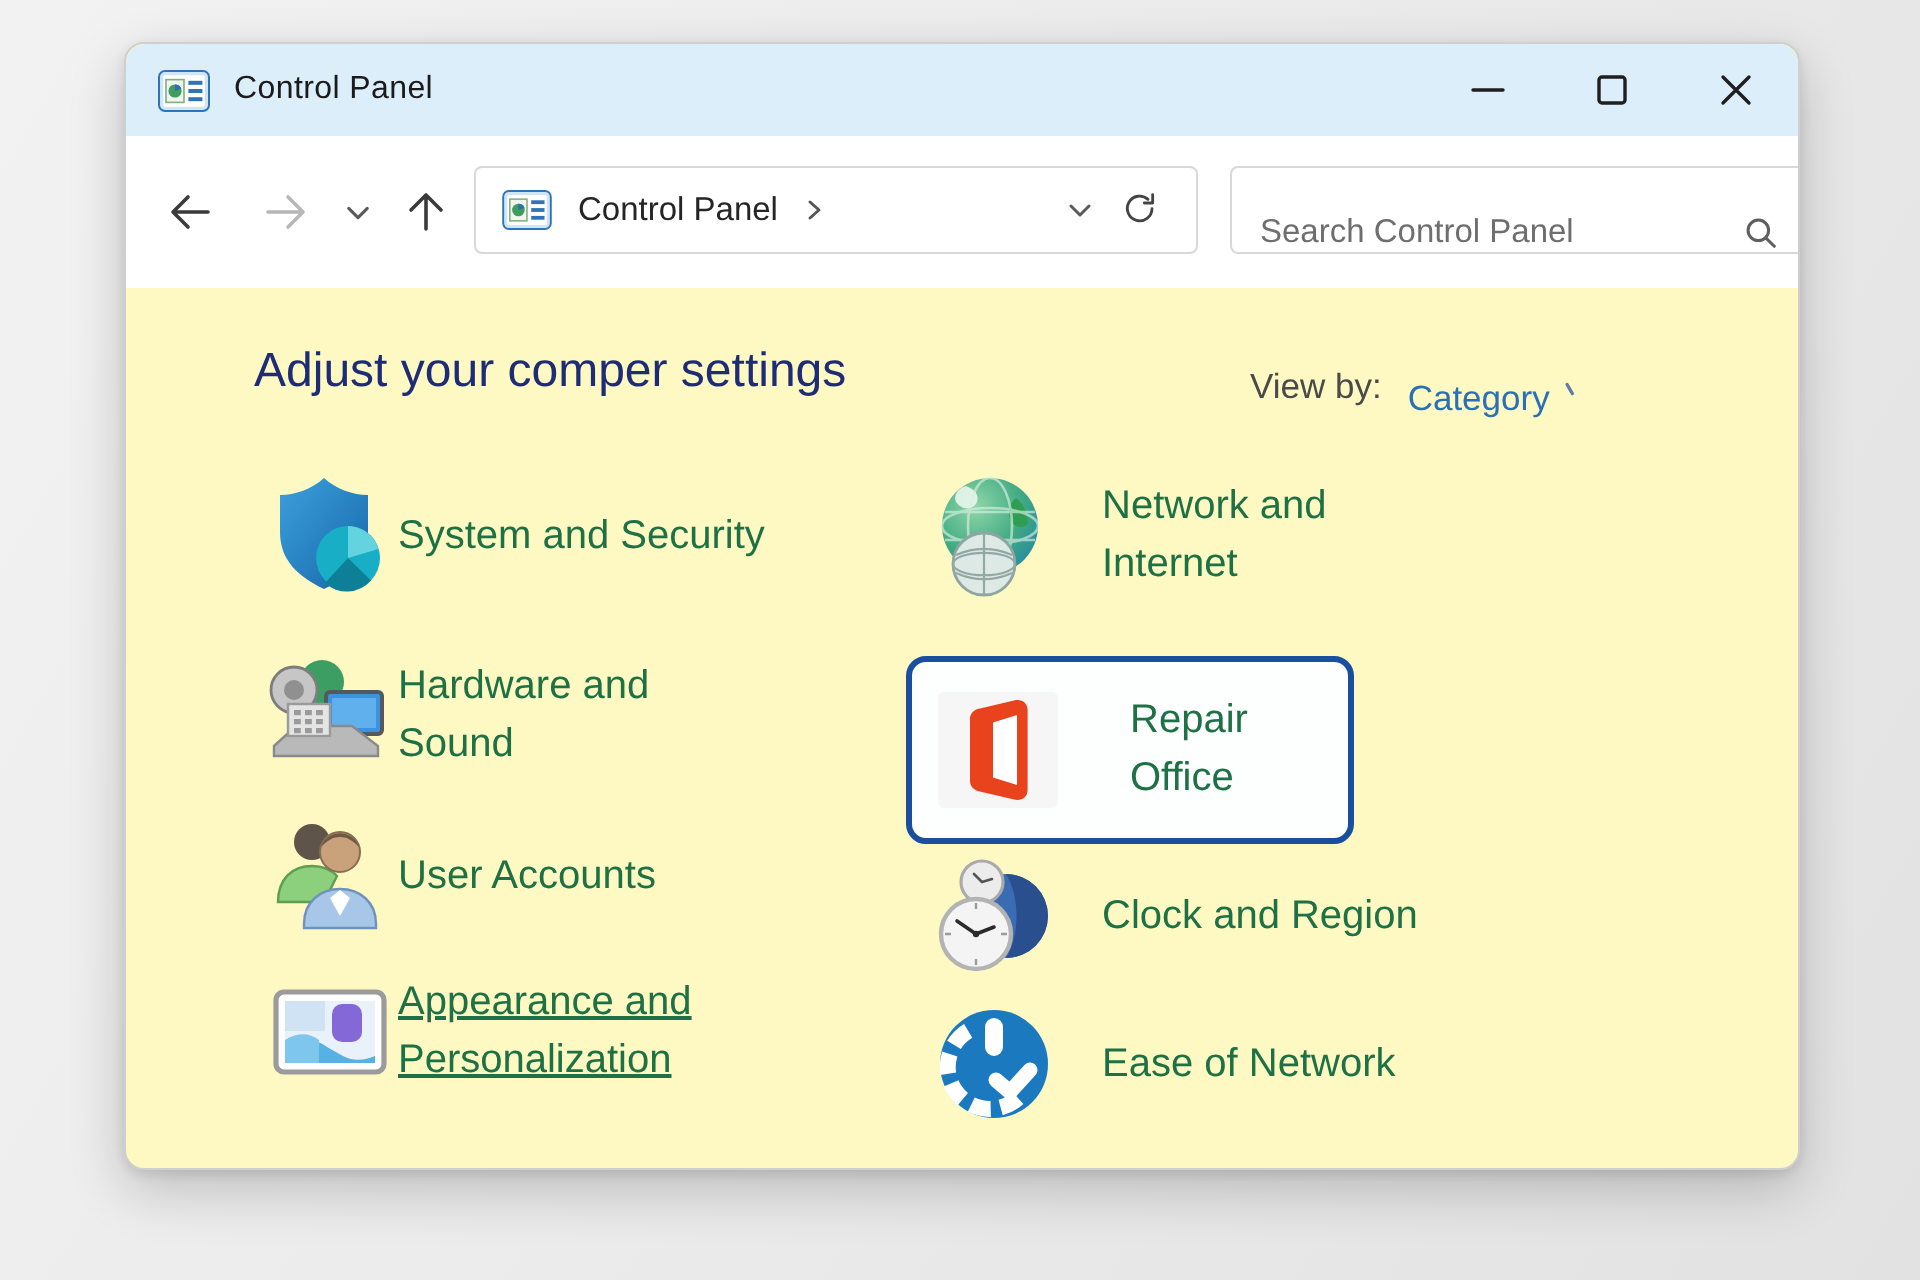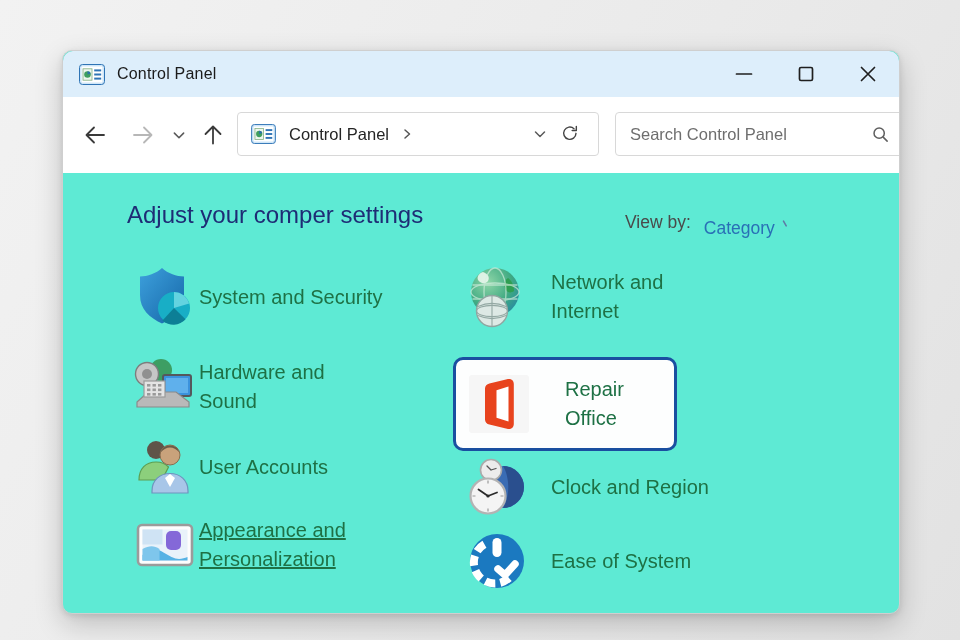--- a/index.html
+++ b/index.html
@@ -3,22 +3,22 @@
 <meta charset="utf-8">
 <style>
   * { margin:0; padding:0; box-sizing:border-box; }
   html,body { width:960px; height:640px; overflow:hidden; }
   body {
     font-family:"Liberation Sans", sans-serif;
     background:linear-gradient(120deg,#f2f2f2 0%,#eaeaea 55%,#e2e2e2 100%);
     position:relative;
   }
   .window {
-    position:absolute; left:62px; top:50px; width:838px; height:564px;
-    background:#5eead4; border-radius:10px;
+    position:absolute; left:62px; top:21px; width:838px; height:564px;
+    background:#fef9c3; border-radius:10px;
     border:1px solid #cfcfcf;
     box-shadow:0 10px 28px rgba(0,0,0,.20), 0 2px 6px rgba(0,0,0,.10);
     overflow:hidden;
   }
   .titlebar {
     height:46px; background:#ddeefb; display:flex; align-items:center;
     padding-left:16px; border-radius:10px 10px 0 0;
   }
   .titlebar .app-icon { width:26px; height:21px; margin-right:12px; display:block; }
   .title-text { font-size:16px; color:#1b1b1b; letter-spacing:.2px; }
@@ -41,21 +41,21 @@
   }
   .addressbar .app-icon { width:25px; height:20px; }
   .crumb-text { font-size:16.5px; color:#252525; margin-left:13px; }
   .crumb-sep { margin-left:11px; display:flex; }
   .addr-spacer { flex:1; }
   .addr-dd, .addr-refresh { display:flex; align-items:center; justify-content:center; width:30px; height:40px; }
 
   .searchbox {
     position:absolute; left:552px; top:15px; width:288px; height:44px;
     border:1px solid #d8d8d8; border-radius:4px; background:#fff;
-    display:flex; align-items:center; padding:0 12px 0 14px;
+    display:flex; align-items:flex-end; padding:0 12px 0 14px;
   }
   .search-input {
     border:none; outline:none; flex:1; font-family:"Liberation Sans",sans-serif;
     font-size:16.5px; color:#333; background:transparent; min-width:0;
   }
   .search-input::placeholder { color:#6e6e6e; opacity:1; }
 
   .heading {
     position:absolute; left:64px; top:150px; font-size:24px; color:#1e2c75;
   }
@@ -332,16 +332,16 @@
 
   <div class="cat col-right" id="cat-ease">
     <span class="icon">
       <svg viewBox="0 0 64 64">
         <circle cx="32" cy="32" r="27" fill="#1b79c0"></circle>
         <path d="M44 49 A21 21 0 1 1 22 14" stroke="#ffffff" stroke-width="8" fill="none" stroke-dasharray="10 5"></path>
         <rect x="27.5" y="9" width="9" height="19" rx="4.5" fill="#ffffff"></rect>
         <path d="M33 40 l7 6 10-11" stroke="#ffffff" stroke-width="7.5" fill="none" stroke-linecap="round" stroke-linejoin="round"></path>
       </svg>
     </span>
-    <span class="cat-label">Ease of System</span>
+    <span class="cat-label">Ease of Network</span>
   </div>
 
 </div>
 
 </body></html>

